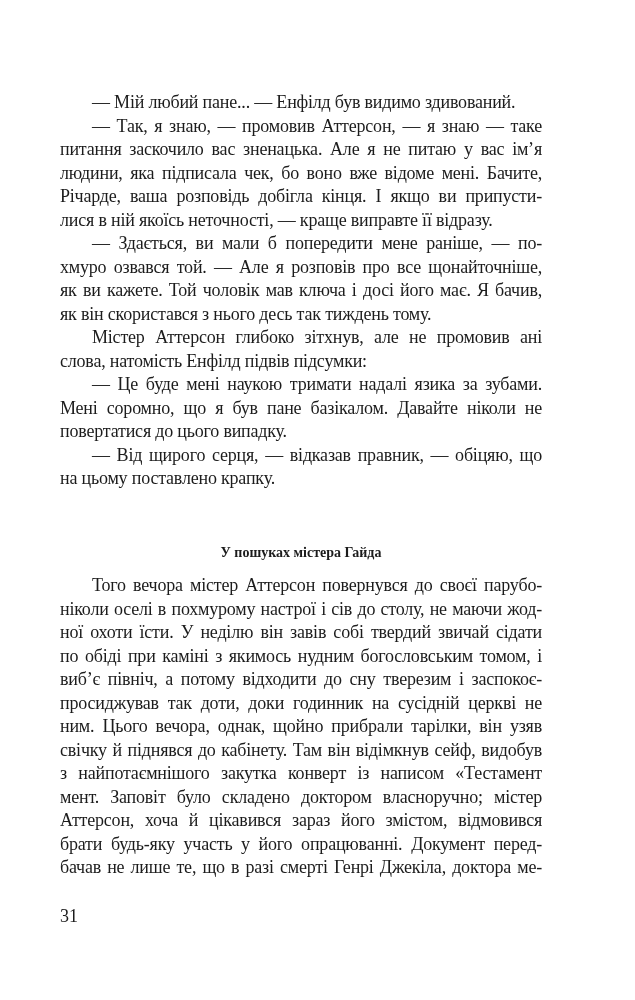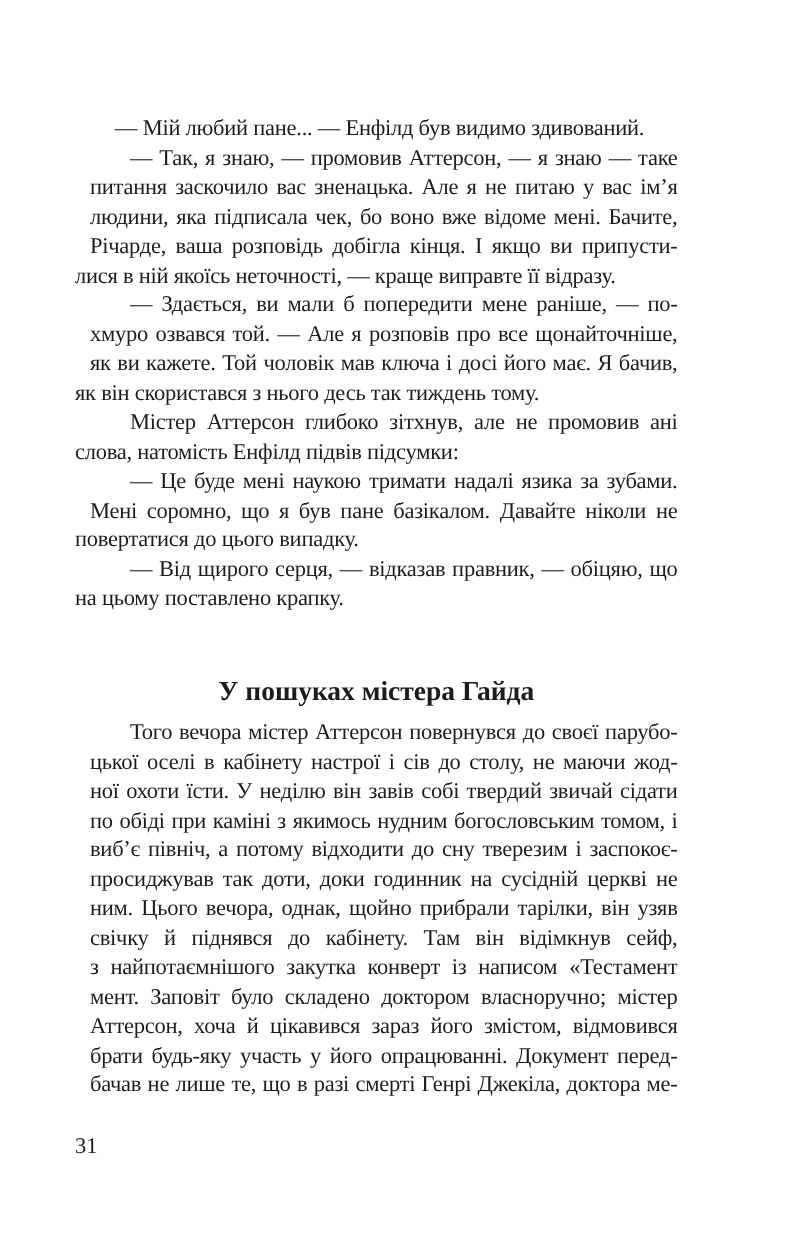--- a/index.html
+++ b/index.html
@@ -34,27 +34,26 @@
     padding: 0;
   }
   .line {
     height: 23.5px;
     overflow: hidden;
     text-align: left;
   }
   .line.just {
     text-align: justify;
     text-align-last: justify;
-    margin-left: 12px;
   }
   .line.indent {
     text-indent: 32px;
   }
   .chapter-heading {
-    font-size: 22px;
+    font-size: 14px;
     line-height: 23.5px;
     font-weight: bold;
     text-align: center;
     letter-spacing: 0;
     margin: 50px 0 10px 0;
     padding: 0;
   }
   .page-number {
     position: absolute;
     left: 60px;
@@ -94,21 +93,21 @@
         <div class="line just">Мені соромно, що я був пане базікалом. Давайте ніколи не</div>
         <div class="line">повертатися до цього випадку.</div>
       </div>
       <div class="para">
         <div class="line indent just">— Від щирого серця, — відказав правник, — обіцяю, що</div>
         <div class="line">на цьому поставлено крапку.</div>
       </div>
       <h2 class="chapter-heading">У пошуках містера Гайда</h2>
       <div class="para">
         <div class="line indent just">Того вечора містер Аттерсон повернувся до своєї парубо-</div>
-        <div class="line just">цької оселі в кабінету настрої і сів до столу, не маючи жод-</div>
+        <div class="line just">ніколи оселі в похмурому настрої і сів до столу, не маючи жод-</div>
         <div class="line just">ної охоти їсти. У неділю він завів собі твердий звичай сідати</div>
         <div class="line just">по обіді при каміні з якимось нудним богословським томом, і</div>
         <div class="line just">виб’є північ, а потому відходити до сну тверезим і заспокоє-</div>
         <div class="line just">просиджував так доти, доки годинник на сусідній церкві не</div>
         <div class="line just">ним. Цього вечора, однак, щойно прибрали тарілки, він узяв</div>
         <div class="line just">свічку й піднявся до кабінету. Там він відімкнув сейф, видобув</div>
         <div class="line just">з найпотаємнішого закутка конверт із написом «Тестамент</div>
         <div class="line just">мент. Заповіт було складено доктором власноручно; містер</div>
         <div class="line just">Аттерсон, хоча й цікавився зараз його змістом, відмовився</div>
         <div class="line just">брати будь-яку участь у його опрацюванні. Документ перед-</div>

